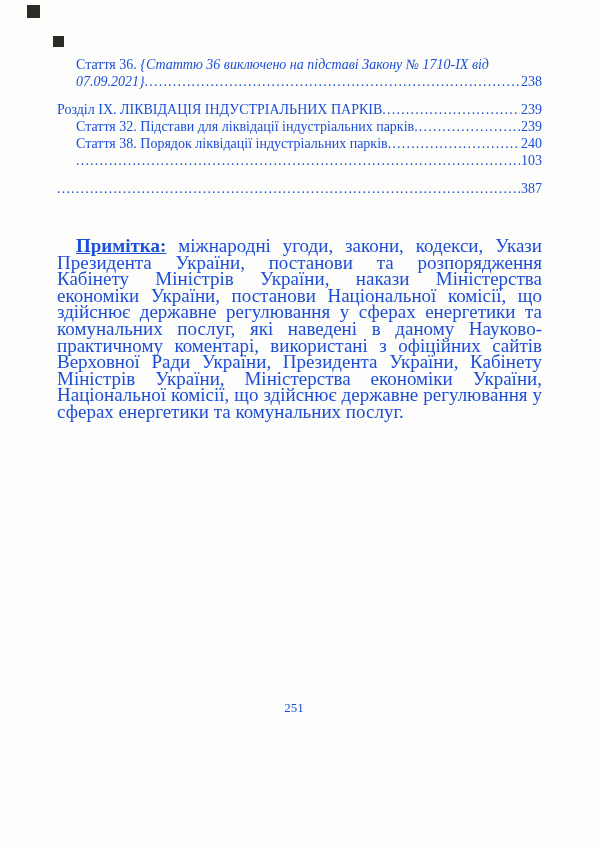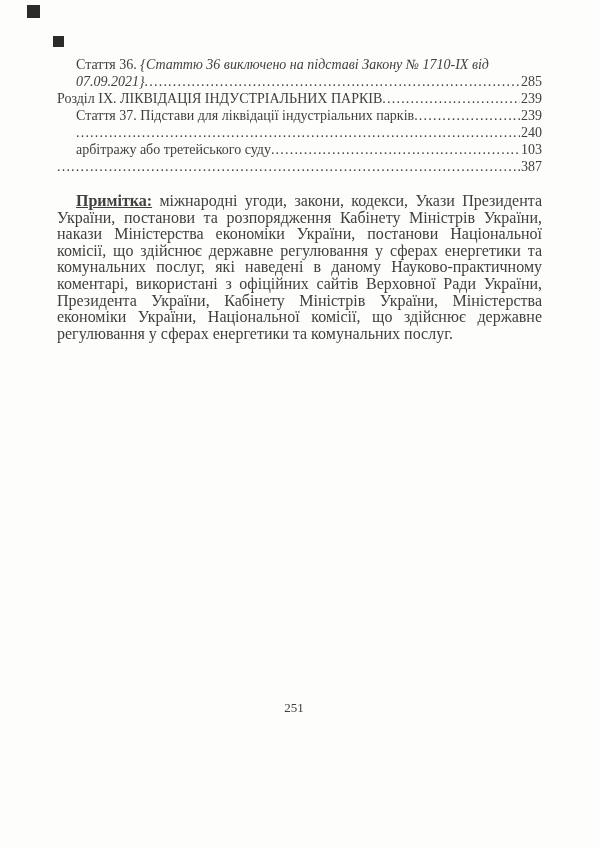--- a/index.html
+++ b/index.html
@@ -5,53 +5,53 @@
   * { margin: 0; padding: 0; box-sizing: border-box; }
   html, body {
     width: 600px; height: 848px;
     background: #fdfdfb;
     font-family: "Liberation Serif", serif;
   }
   .page {
     position: relative;
     width: 600px; height: 736px;
     background: #fdfdfb;
-    color: #404040;
+    color: #1d4ed8;
     overflow: hidden;
   }
   .scan-mark { position: absolute; background: #2b2b28; }
   .scan-mark-1 { left: 27px; top: 5px;  width: 13px; height: 13px; }
   .scan-mark-2 { left: 53px; top: 36px; width: 11px; height: 11px; }
 
   .content { padding: 56px 58px 0 57px; }
 
   
   .toc { font-size: 14px; line-height: 17px; }
   .toc-entry.article { padding-left: 19px; }
-  .toc-entry.sec { }
+  .toc-entry.sec { margin-top: 11px; }
   .toc-line { display: block; }
   .toc-line.leader { display: flex; align-items: center; }
   .toc-line .plain, .toc-line .lbl { white-space: nowrap; flex: 0 0 auto; }
   .italic { font-style: italic; }
   .dots {
     flex: 1 1 auto;
     overflow: hidden;
     white-space: nowrap;
     min-width: 6px;
   }
   .dots::after {
     content: "........................................................................................................................................................";
     letter-spacing: 1.2px;
   }
   .pagenum { flex: 0 0 auto; padding-left: 1px; }
 
   
   .note {
-    margin-top: 18px;
-    font-size: 16px;
+    margin-top: 41px;
+    font-size: 19px;
     line-height: 16.6px;
     text-align: justify;
     text-indent: 19px;
   }
   .note-label { font-weight: bold; text-decoration: underline; }
 
   
   .page-footer {
     position: absolute;
     left: 0; right: 12px; bottom: 20px;
@@ -69,50 +69,50 @@
 
   <main class="content">
 
     <section class="toc">
 
       <div class="toc-entry article">
         <div class="toc-line"><span class="plain-inline">Стаття 36. </span><span class="italic">{Статтю 36 виключено на підставі Закону № 1710-IX від</span></div>
         <div class="toc-line leader">
           <span class="italic plain">07.09.2021}</span>
           <span class="dots"></span>
-          <span class="pagenum">285</span>
+          <span class="pagenum">238</span>
         </div>
       </div>
 
       <div class="toc-entry sec">
         <div class="toc-line leader">
           <span class="lbl">Розділ IX. ЛІКВІДАЦІЯ ІНДУСТРІАЛЬНИХ ПАРКІВ</span>
           <span class="dots"></span>
           <span class="pagenum">239</span>
         </div>
       </div>
 
       <div class="toc-entry article">
         <div class="toc-line leader">
-          <span class="lbl">Стаття 37. Підстави для ліквідації індустріальних парків</span>
+          <span class="lbl">Стаття 32. Підстави для ліквідації індустріальних парків</span>
           <span class="dots"></span>
           <span class="pagenum">239</span>
         </div>
       </div>
 
       <div class="toc-entry article">
         <div class="toc-line leader">
+          <span class="lbl">Стаття 38. Порядок ліквідації індустріальних парків</span>
           <span class="dots"></span>
           <span class="pagenum">240</span>
         </div>
       </div>
 
       <div class="toc-entry article">
         <div class="toc-line leader">
-          <span class="plain">арбітражу або третейського суду</span>
           <span class="dots"></span>
           <span class="pagenum">103</span>
         </div>
       </div>
 
       <div class="toc-entry sec">
         <div class="toc-line leader">
           <span class="dots"></span>
           <span class="pagenum">387</span>
         </div>

